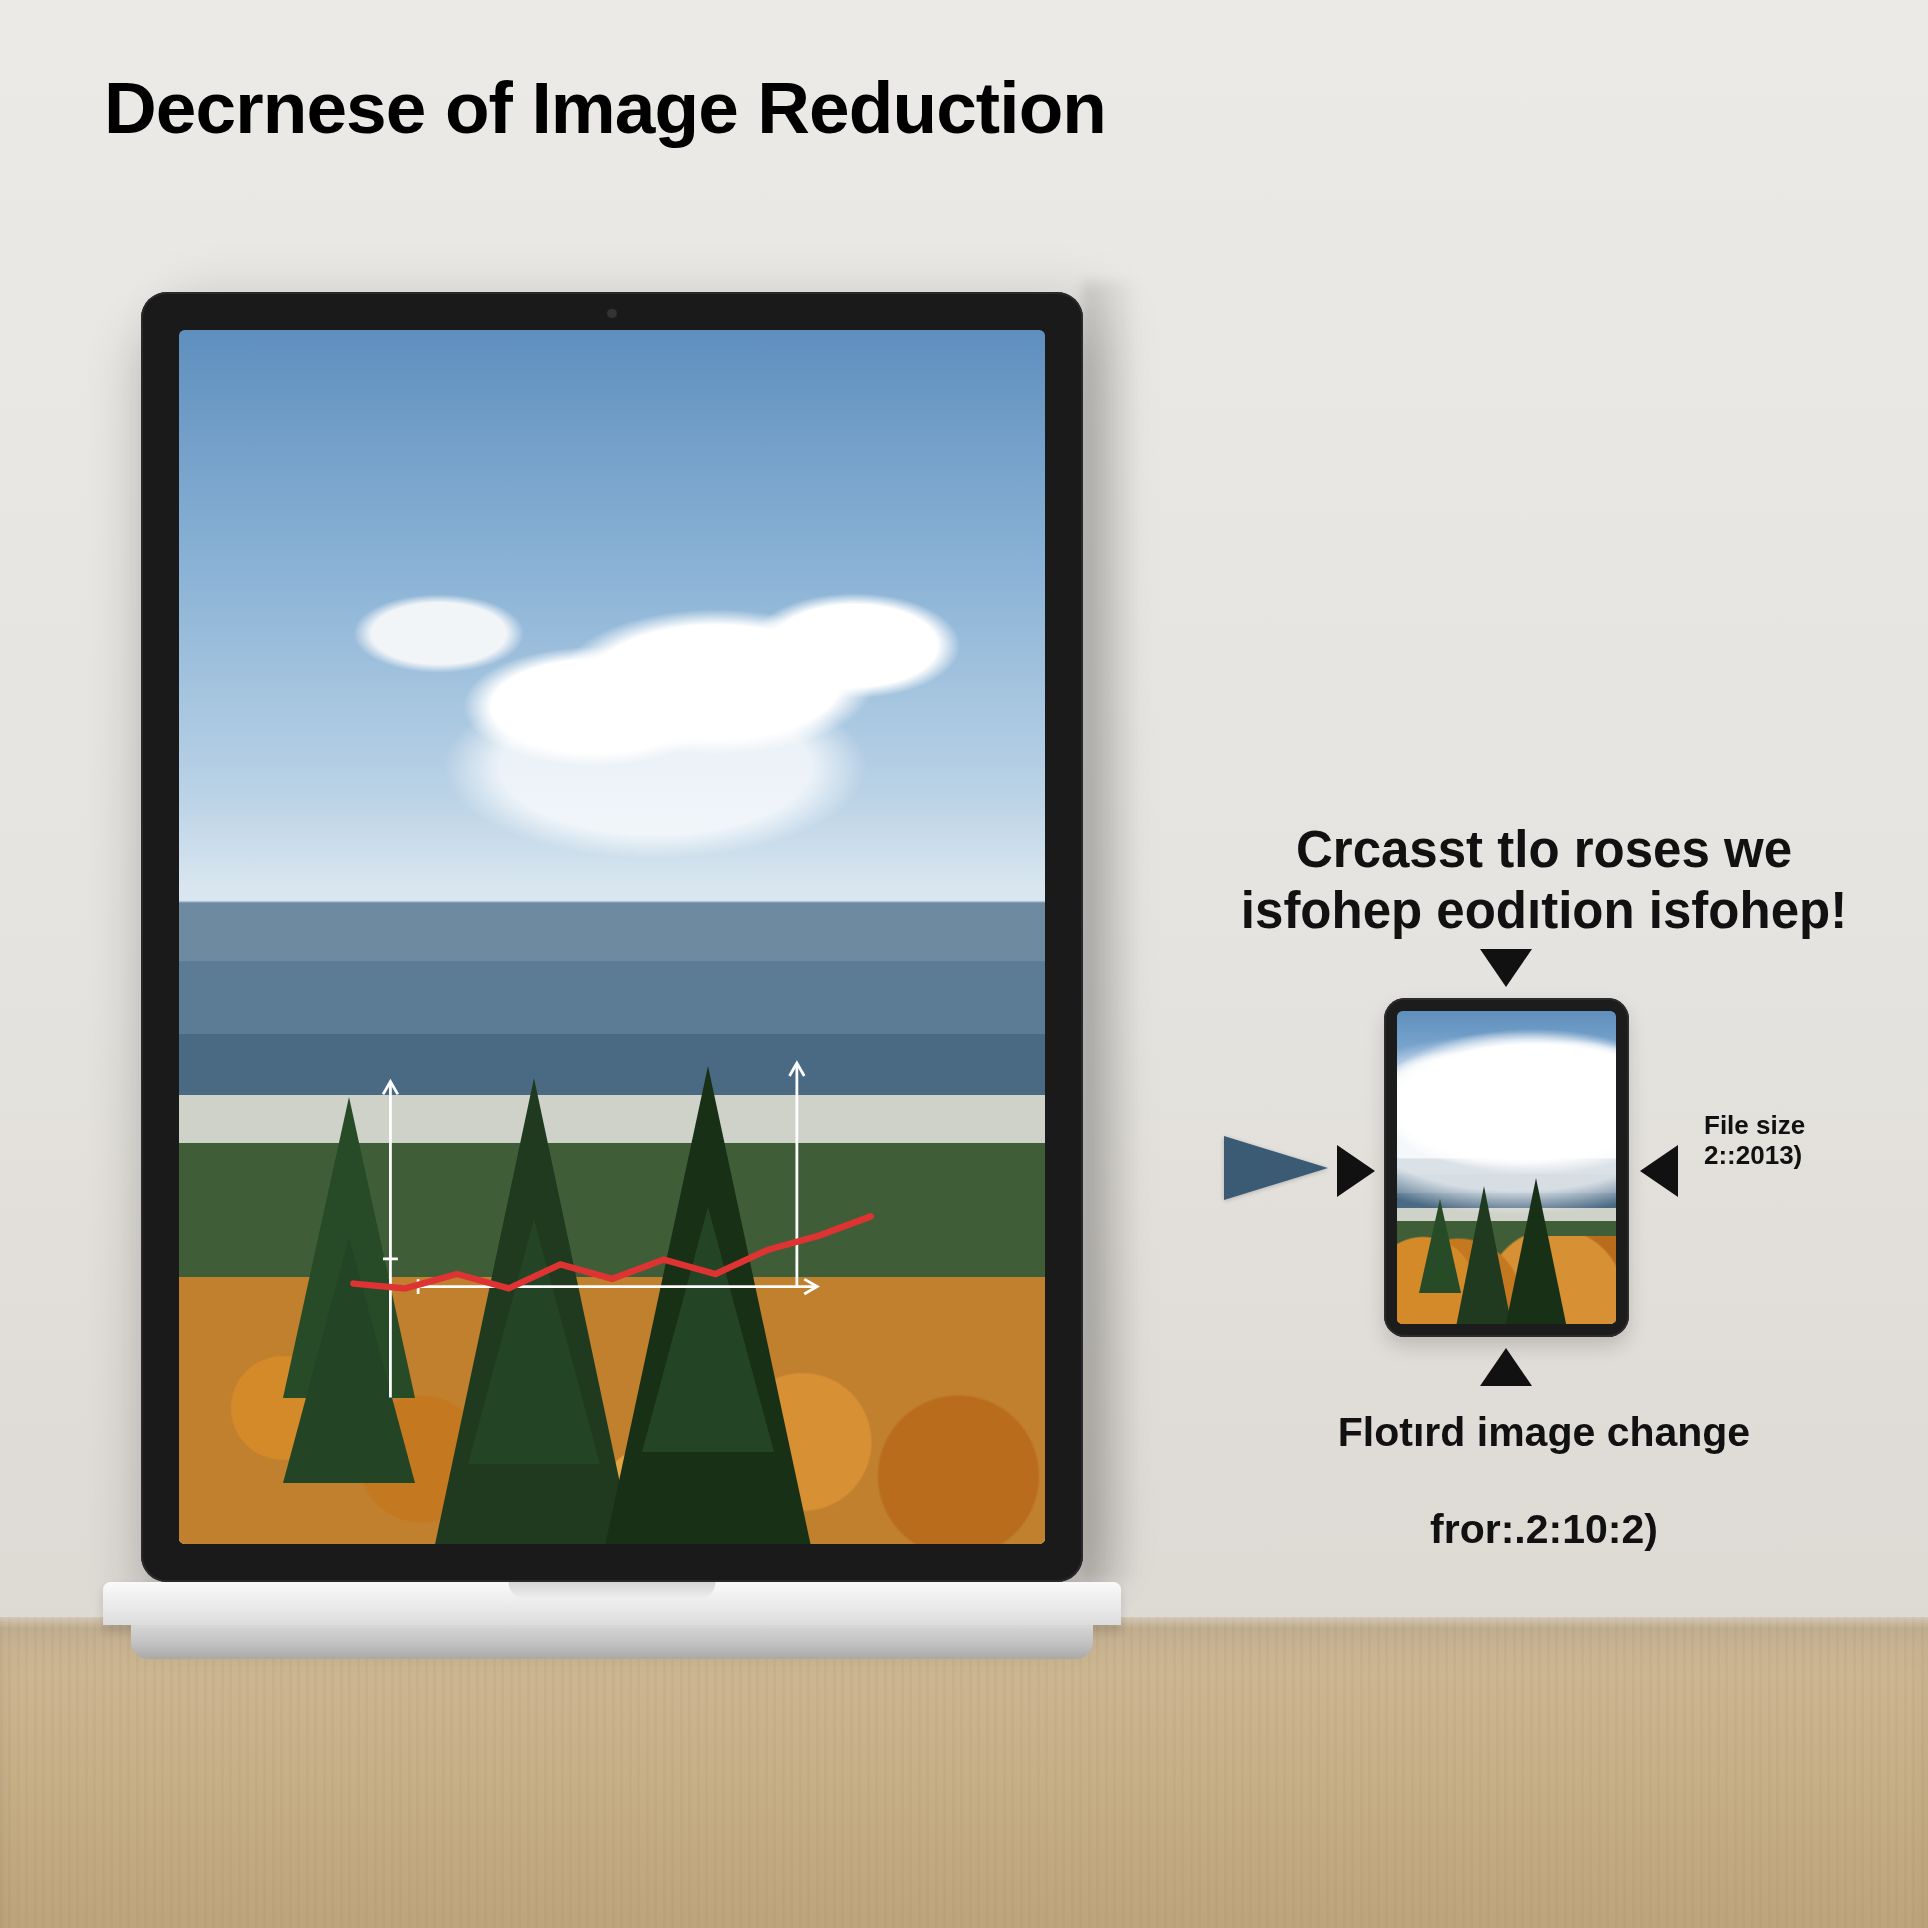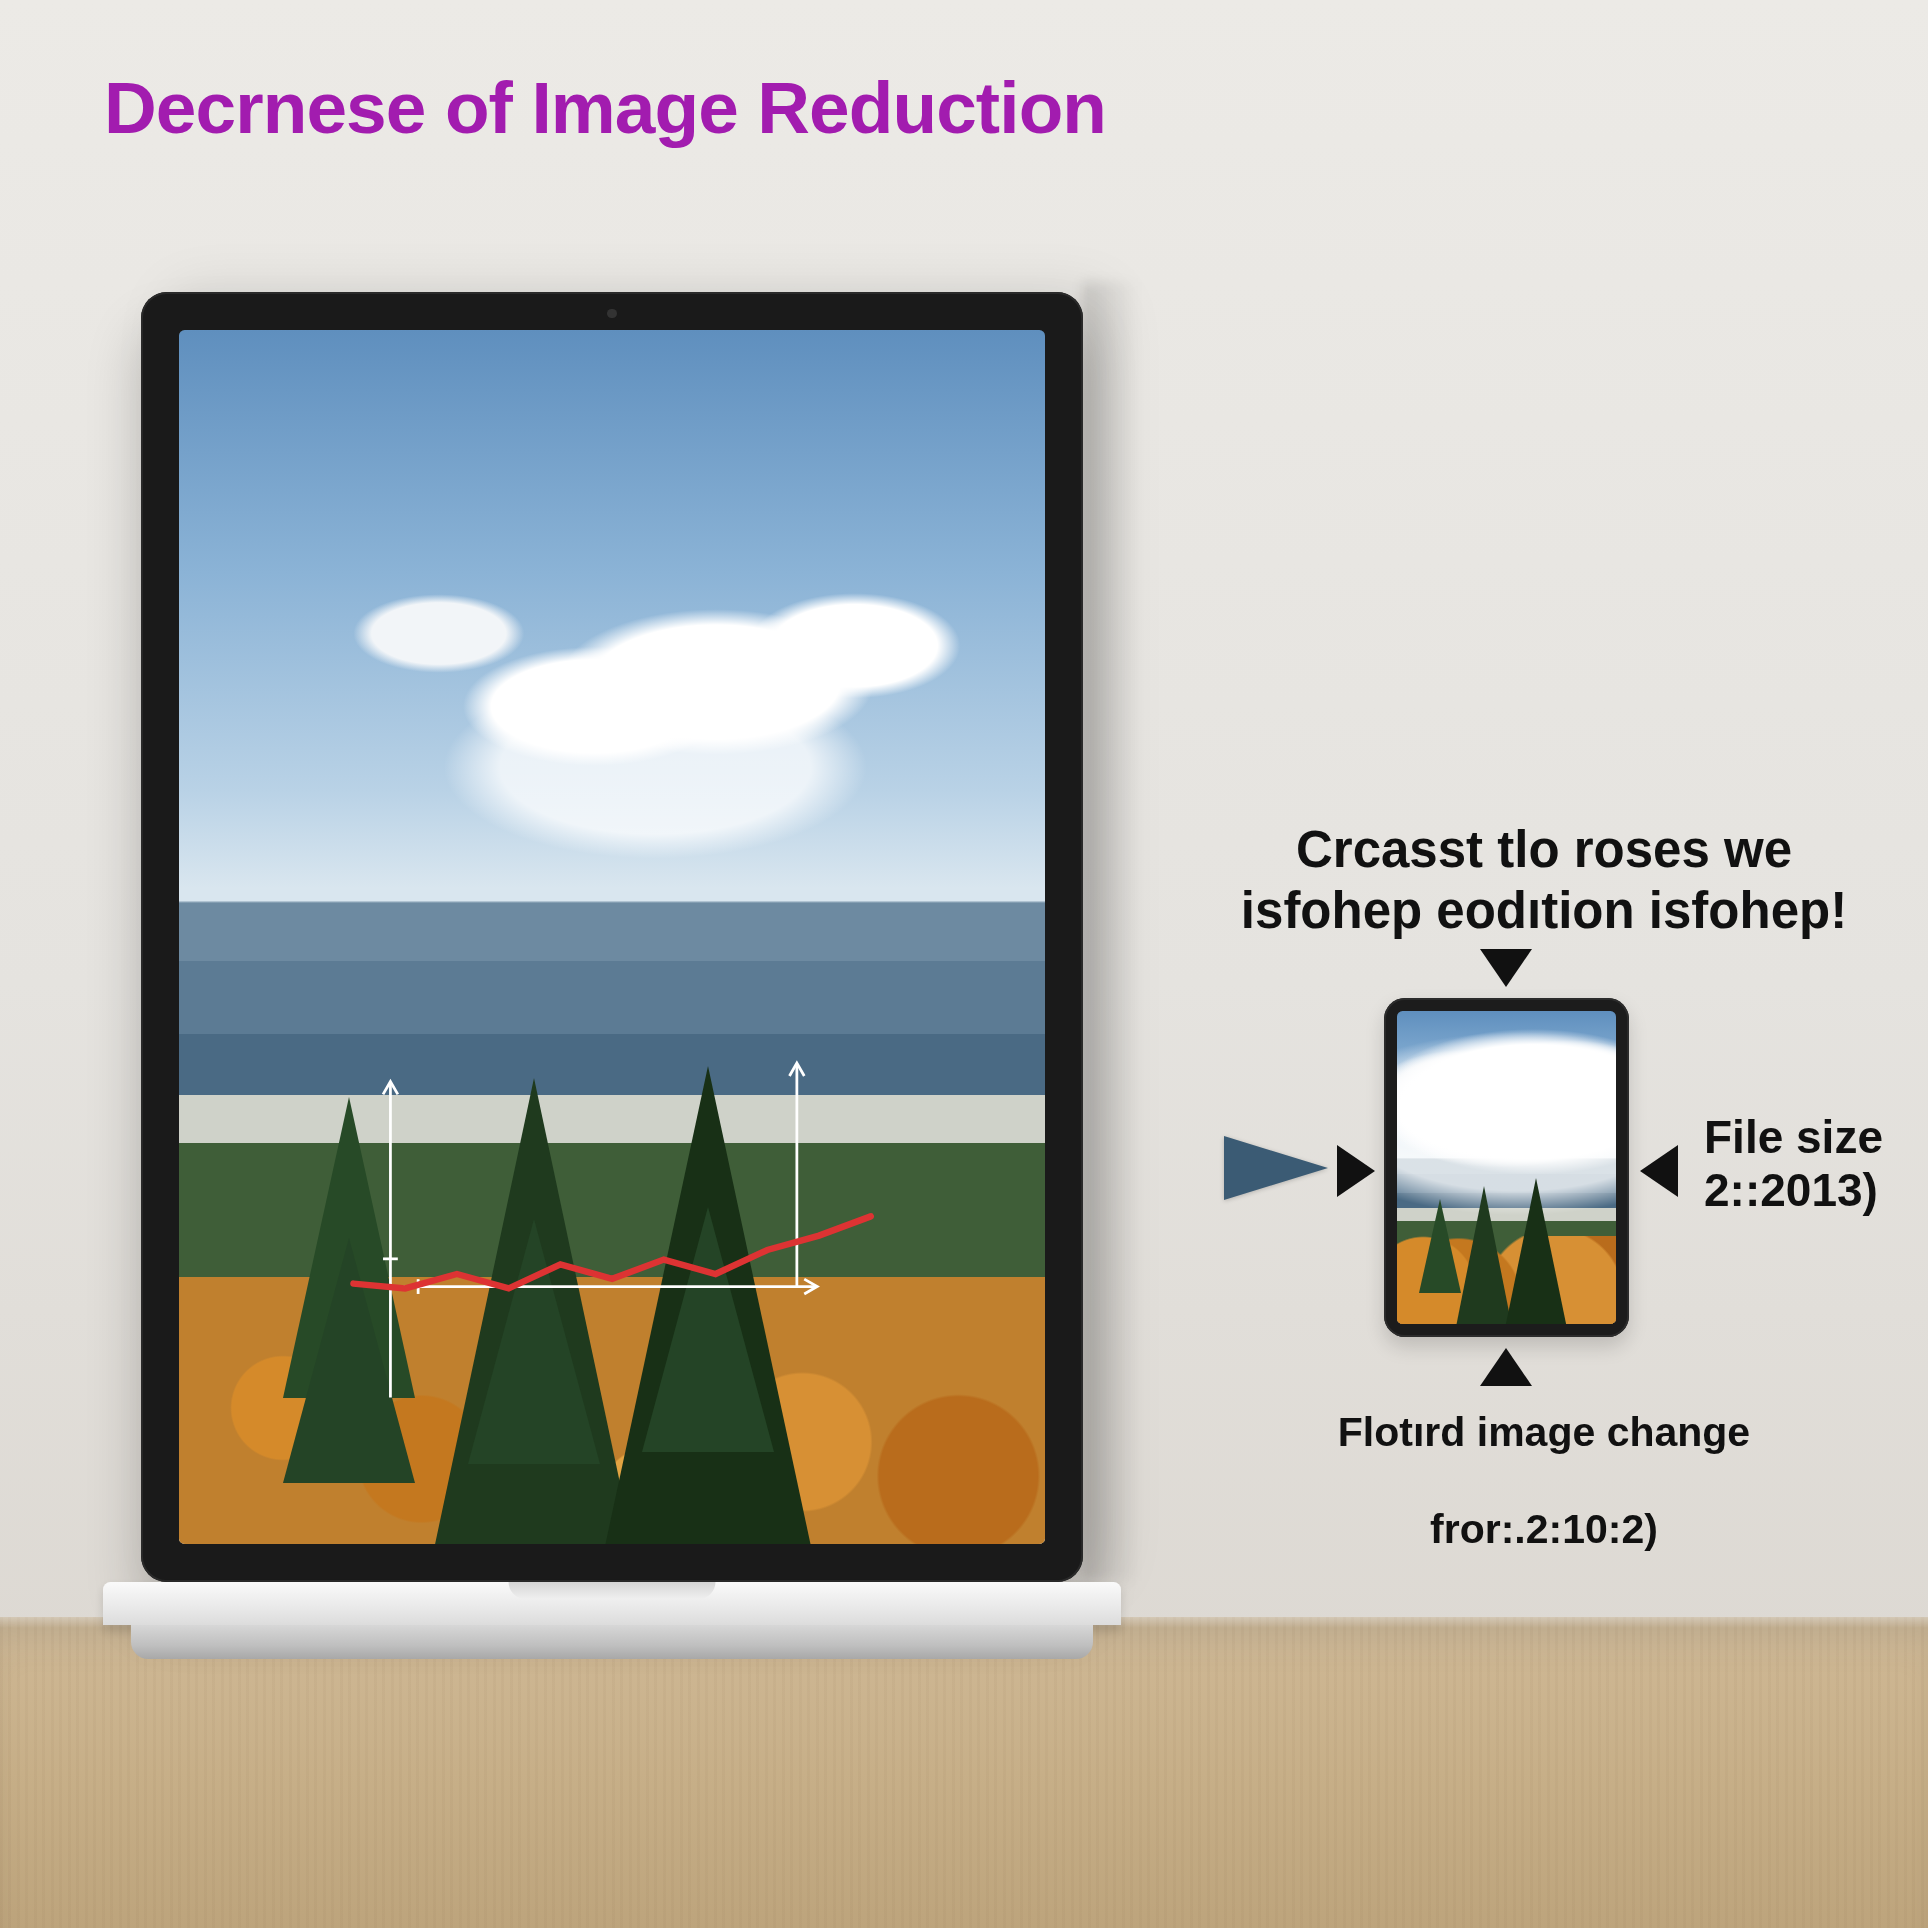--- a/index.html
+++ b/index.html
@@ -32,21 +32,21 @@
     position: absolute;
     top: 0; left: 0; right: 0; height: 11.3px;
     background: linear-gradient(180deg, rgba(255,255,255,0.35), rgba(255,255,255,0));
   }
 
   .title {
     position: absolute;
     top: 66px; left: 104px;
     font-size: 73px;
     font-weight: 800;
-    color: #a21caf;
+    color: #000000;
     line-height: 1.15;
     letter-spacing: -0.9px;
   }
   .title .line2 { display:block; padding-left: 188px; }
 
   
   .laptop {
     position: absolute;
     left: 141px;
     top: 292px;
@@ -214,21 +214,21 @@
     width:0;height:0;
     border-style:solid;
     border-width:32px 0 32px 104px;
     border-color: transparent transparent transparent #3b5b74;
     filter: drop-shadow(0 1.9px 1.9px rgba(0,0,0,0.2));
   }
 
   .label-right {
     position:absolute;
     top:1111px; left:1704px;
-    font-size:46px; font-weight:700; color:#111; line-height:1.15;
+    font-size:26px; font-weight:700; color:#111; line-height:1.15;
   }
   .label-bottom {
     position:absolute;
     top:1408px; left:1224px;
     width:640px;
     text-align:center;
     font-size:41px; font-weight:700; color:#111; line-height:1.2;
   }
   .label-bottom .sub { display:block; font-weight:700;margin-top:48px; }
 

